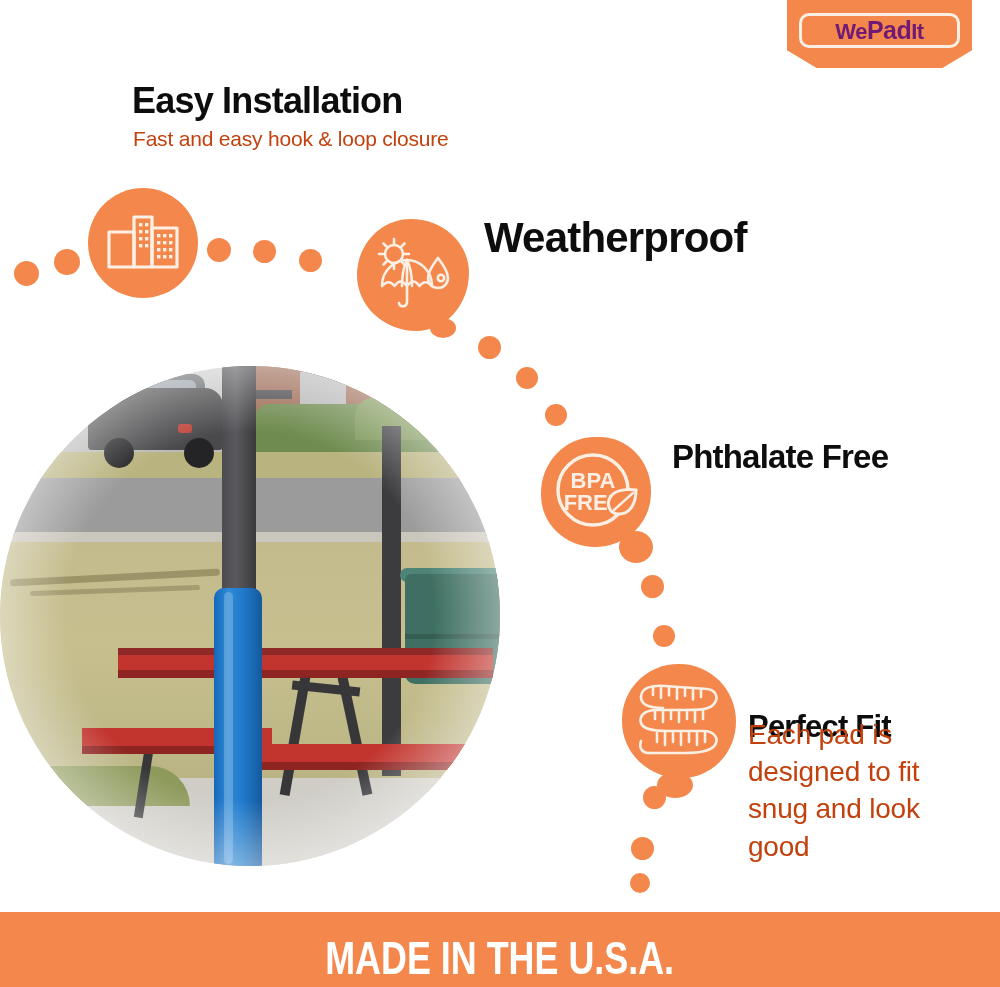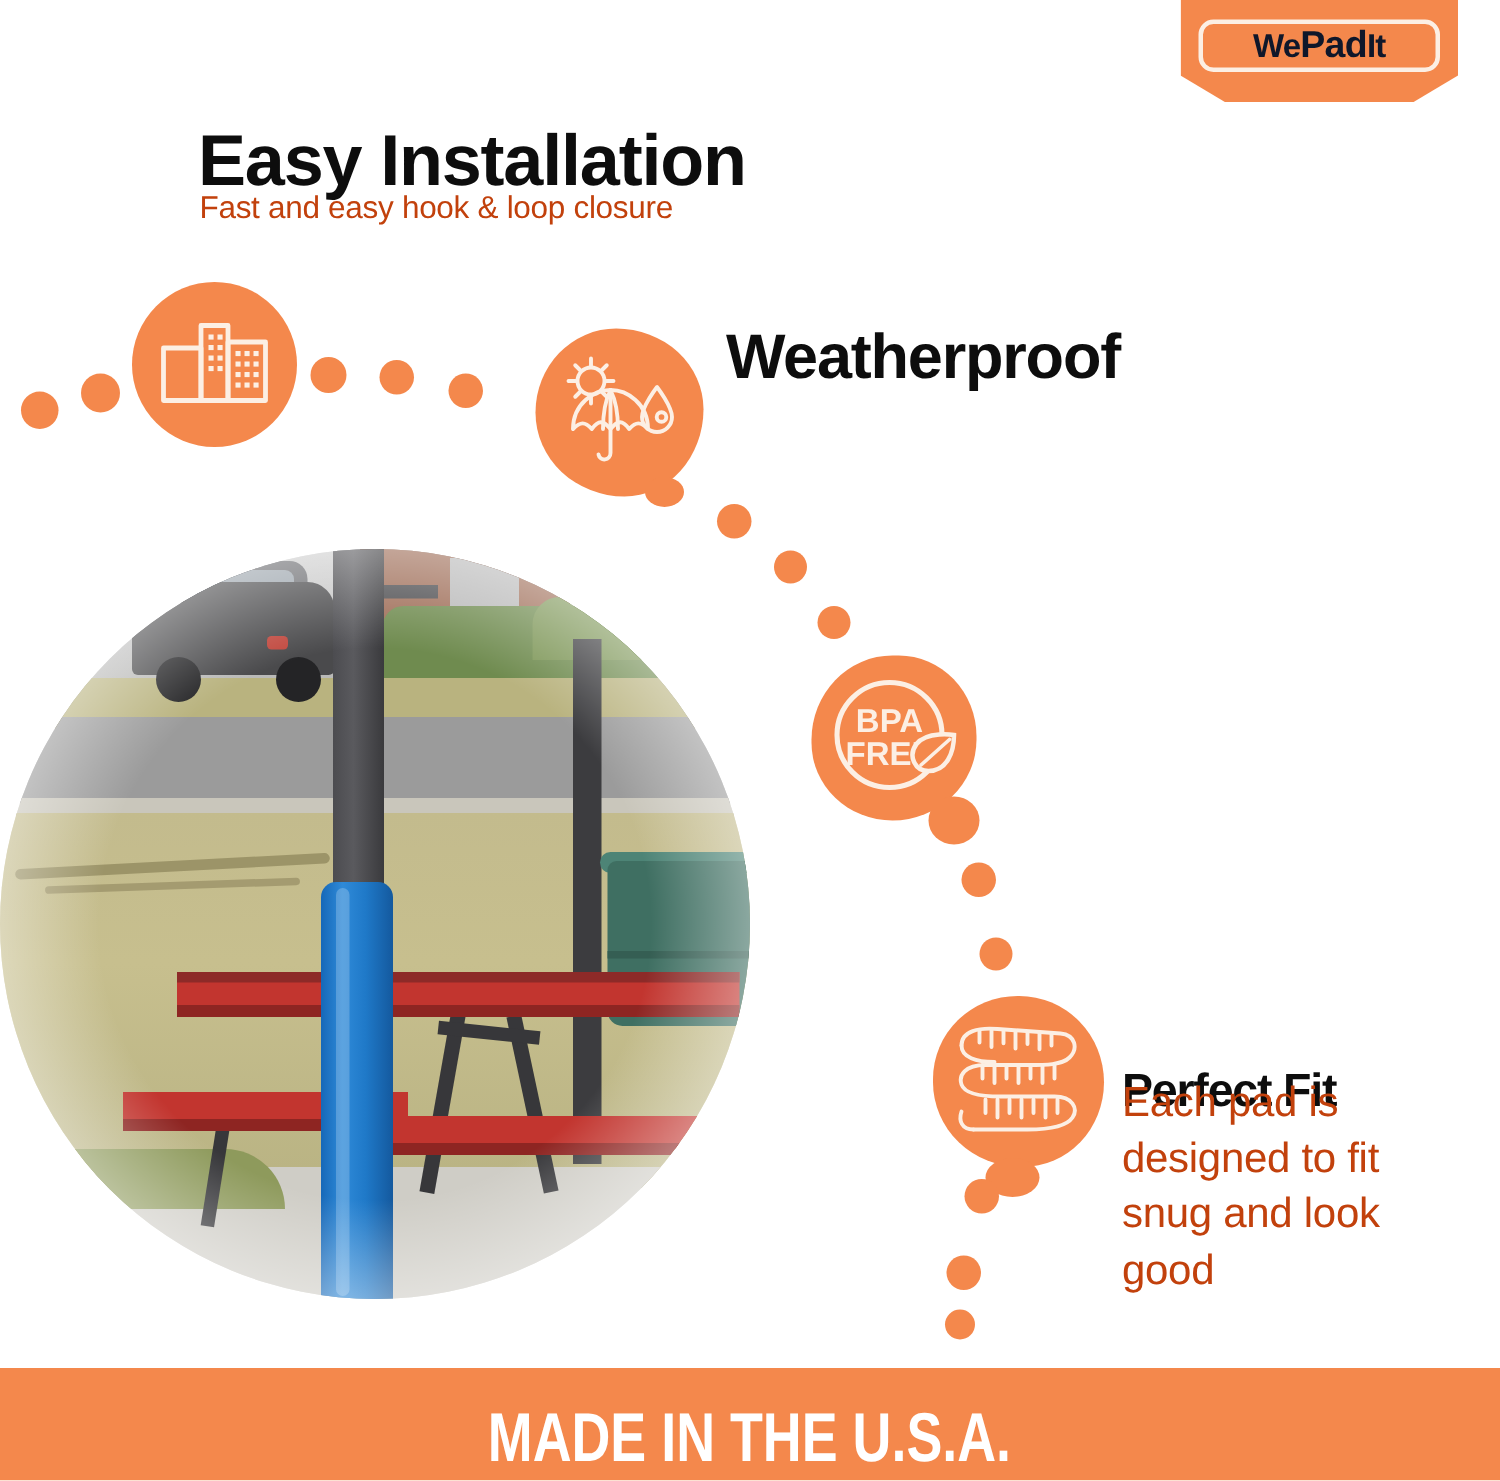--- a/index.html
+++ b/index.html
@@ -39,21 +39,21 @@
     width: 161px;
     height: 35px;
     border: 3px solid #FCEFE4;
     border-radius: 10px;
     box-sizing: border-box;
     display: flex;
     align-items: center;
     justify-content: center;
   }
   .logo-text {
-    color: #0f172a;
+    color: #701a75;
     font-size: 23px;
     font-weight: bold;
     letter-spacing: -0.5px;
     line-height: 1;
     white-space: nowrap;
     display: flex;
     align-items: baseline;
   }
   .logo-we { font-size: 22px; font-weight: bold; }
   .logo-pad { font-size: 25px; font-weight: bold; letter-spacing: -0.5px;}
@@ -69,21 +69,21 @@
   }
   .feature-desc {
     position: absolute;
     color: #c2410c;
     font-weight: normal;
     line-height: 1.33;
     letter-spacing: -0.2px;
   }
 
   
-  #title-easy  { left: 132px; top: 80px;  font-size: 48px; }
+  #title-easy  { left: 132px; top: 80px;  font-size: 36px; }
   #desc-easy   { left: 133px; top: 125px; font-size: 21px; width: 420px; }
 
   
   #title-weather { left: 484px; top: 214px; font-size: 42px; }
   #desc-weather  { left: 484px; top: 257px; font-size: 21px; width: 430px; }
 
   
   #title-phth { left: 672px; top: 438px; font-size: 33px; }
   #desc-phth  { left: 673px; top: 481px; font-size: 21px; width: 270px; }
 
@@ -322,20 +322,21 @@
         <path d="M35 24 C31 32 30 42 30 50 M35 24 C39 32 40 42 40 50"></path>
 
         <path d="M35 24 v42 c0 5 -7 6 -8 1"></path>
 
         <path d="M66 22 C66 22 56 35 56 42 a10 10 0 0 0 20 0 C76 35 66 22 66 22 Z"></path>
         <circle cx="69" cy="42" r="3.2"></circle>
       </g>
     </svg>
   </div>
 
+  <div class="feature-title" id="title-phth">Phthalate Free</div>
 
   <div class="icon-circle" id="icon-bpa">
     <svg width="96" height="92" viewBox="0 0 96 92" aria-hidden="true">
       <circle cx="45" cy="44" r="35" fill="none" stroke="#FCEFE4" stroke-width="3.4"></circle>
       <text x="45" y="42" text-anchor="middle" fill="#FCEFE4" font-family="Liberation Sans, sans-serif" font-size="22" font-weight="bold">BPA</text>
       <text x="45" y="64" text-anchor="middle" fill="#FCEFE4" font-family="Liberation Sans, sans-serif" font-size="22" font-weight="bold">FREE</text>
 
       <path d="M88 44 C88 44 70 41 63 50 C57 58 62 68 71 68 C83 68 88 56 88 44 Z" fill="#F4884C" stroke="#FCEFE4" stroke-width="3"></path>
       <path d="M85 47 L66 64" fill="none" stroke="#FCEFE4" stroke-width="2.4" stroke-linecap="round"></path>
     </svg>

